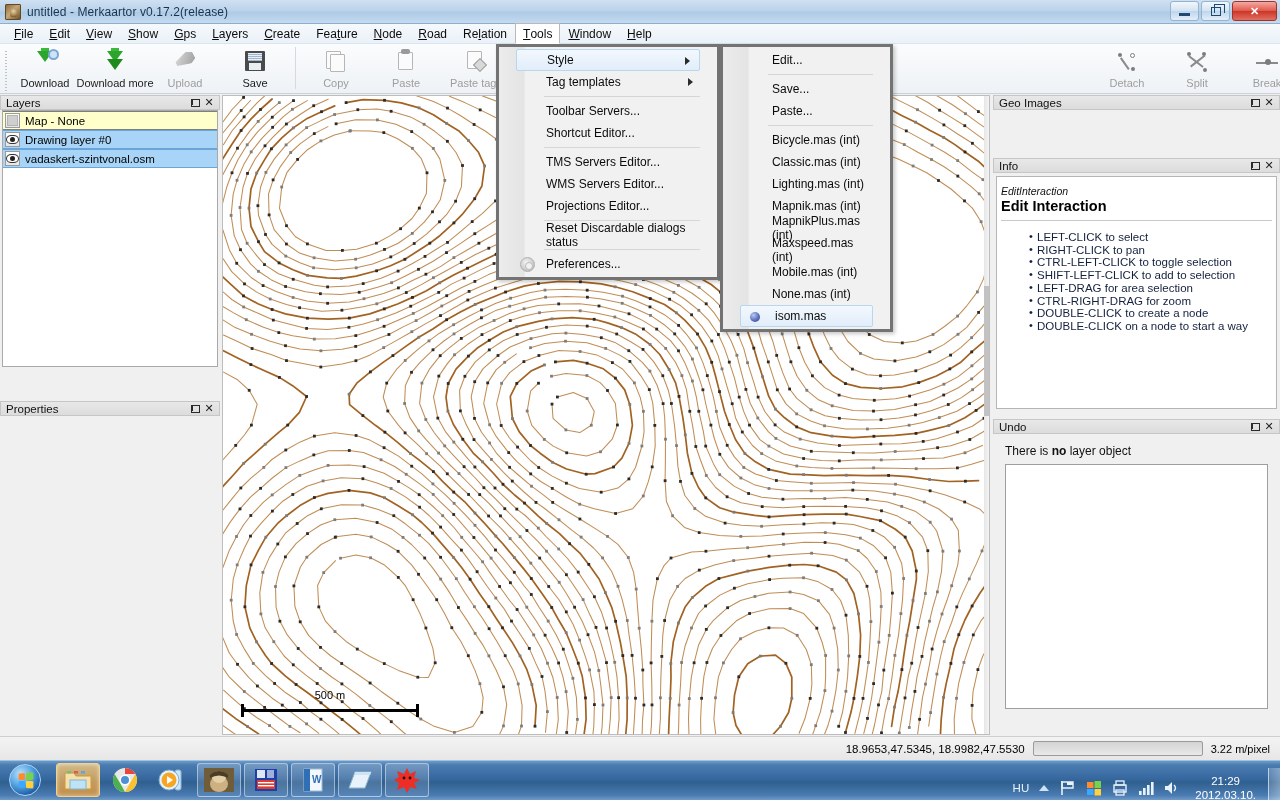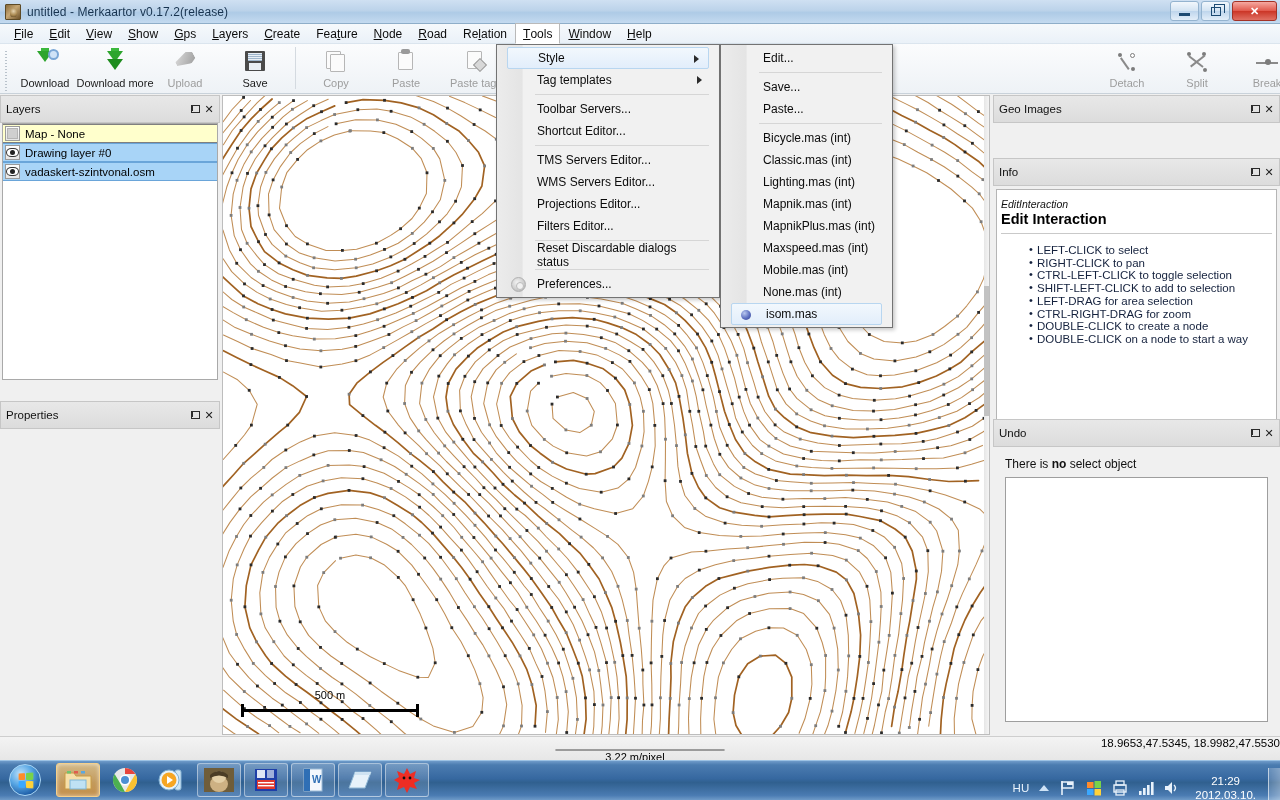--- a/index.html
+++ b/index.html
@@ -116,21 +116,21 @@
     border:4px solid #6e6e6e; border-bottom:none; border-radius:12px 12px 0 0; }
   .ic-undo .hd { position:absolute; left:2px; top:13px; width:0;height:0;
     border-top:5px solid transparent;border-bottom:5px solid transparent;border-right:8px solid #6e6e6e; }
   .nodeico { position:absolute; inset:0; }
   .nd { position:absolute; width:4px; height:4px; background:#7c7c7c; border-radius:50%; }
   .nd.o { background:#fff; border:1px solid #7c7c7c; width:5px;height:5px; }
   .ln { position:absolute; height:1.5px; background:#8a8a8a; transform-origin: 0 50%; }
 
   
   .panel-title {
-    height: 28px; background: linear-gradient(to bottom,#e8e8e8,#dcdcdc);
+    height: 15px; background: linear-gradient(to bottom,#e8e8e8,#dcdcdc);
     border: 1px solid #c6c6c6; display: flex; align-items: center;
     padding: 0 3px 0 5px; font-size: 11.5px; color: #111;
   }
   .panel-title .ttl { flex: 1; }
   .pt-btn { width: 14px; height: 14px; display:flex; align-items:center; justify-content:center;
     font-size: 11px; color: #222; }
   .float-glyph { width:9px;height:8px; position:relative; }
   .float-glyph::before{content:"";position:absolute;left:0;bottom:0;width:7px;height:6px;border:1px solid #2a2a2a;}
   .float-glyph::after{content:"";position:absolute;right:0;top:0;width:6px;height:5px;border:1px solid #2a2a2a;border-bottom:none;}
 
@@ -188,21 +188,21 @@
   .info-list li { font-size:11.5px; color:#14213d; line-height:12.7px; position:relative; padding-left:8px; }
   .info-list li::before { content:"\2022"; position:absolute; left:0; top:-1px; font-size:11px; }
   #undo-panel { position:absolute; left:993px; top:419px; width:287px; height:316px; background:#f0f0f0; }
   .undo-body { background:#f0f0f0; height:295px; padding:10px 12px 0 12px; }
   .undo-text { font-size:12px; color:#111; margin-bottom:6px; }
   .undo-box { background:#fff; border:1px solid #9e9e9e; height:245px; }
 
   
   .statusbar { position:absolute; left:0; top:736px; width:1280px; height:24px;
     background: linear-gradient(to bottom,#f3f3f3,#e7e7e7); border-top:1px solid #cecece;
-    display:flex; align-items:center;flex-direction:column; }
+    display:flex; align-items:center; }
   .sb-coords { margin-left:auto; font-size:11.5px; color:#000; }
   .sb-progress { width:170px; height:15px; margin:0 8px;
     background: linear-gradient(to bottom,#d4d4d4,#e9e9e9);
     border:1px solid #9b9b9b; border-radius:2px; }
   .sb-mpp { font-size:11px; color:#000; margin-right:10px; }
 
   
   .taskbar { position:absolute; left:0; top:760px; width:1280px; height:40px;
     background: linear-gradient(to bottom,#5a89bd 0%,#3f6d9f 8%,#2e5c92 48%,#2a5display 49%,#37699e 52%,#4e82b8 100%);
     display:flex; align-items:center; }
@@ -232,22 +232,22 @@
   .tray .lang { color:#e9f3fc; font-size:11.5px; margin-right:10px; }
   .tray .chev { width:0;height:0;border-left:5px solid transparent;border-right:5px solid transparent;
     border-bottom:6px solid #cfe3f6; margin-right:10px; }
   .tray .ticon { width:18px; height:18px; margin-right:8px; position:relative; }
   .clock { color:#fff; font-size:11.5px; text-align:center; line-height:14px; margin:0 12px 0 6px; }
   .showdesk { width:12px; height:40px; background:linear-gradient(to right,rgba(255,255,255,.18),rgba(255,255,255,.35));
     border-left:1px solid rgba(255,255,255,.5); }
 
   
   .menu-pop {
-    position:absolute; background:#f1f1f1; border:1px solid #737373;
-    box-shadow: 2px 2px 4px rgba(0,0,0,.22); z-index:50; padding:2px 8px;
+    position:absolute; background:#f1f1f1; border:3px solid #737373;
+    box-shadow: 2px 2px 4px rgba(0,0,0,.22); z-index:50; padding:2px 15px;
   }
   #tools-menu { left:496px; top:44px; width:224px; }
   #tools-menu .gutter { position:absolute; left:0; top:0; bottom:0; width:26px;
     background: linear-gradient(to right,#ececec,#e4e4e4); border-right:1px solid #e9e9e9; }
   .mi { position:relative; height:22px; display:flex; align-items:center;
     padding-left:32px; font-size:12px; color:#0b0b0b; z-index:2; }
   .mi.sel { background: linear-gradient(to bottom,#f2f8fd,#e2eefb);
     border:1px solid #b8d6f0; border-radius:2px; margin:0 2px; padding-left:30px; height:22px; }
   .mi .sub-arrow { position:absolute; right:9px; top:7px; width:0;height:0;
     border-top:4px solid transparent;border-bottom:4px solid transparent;border-left:5px solid #2b2b2b; }
@@ -1684,21 +1684,21 @@
     <div class="panel-title">
       <span class="ttl">Undo</span>
       <span class="pt-btn">
           <span class="float-glyph"></span>
         </span>
       <span class="pt-btn">
           <span>✕</span>
         </span>
     </div>
     <div class="undo-body">
-      <div class="undo-text"><span>There is </span><b>no</b><span> select object</span></div>
+      <div class="undo-text"><span>There is </span><b>no</b><span> layer object</span></div>
       <div class="undo-box"></div>
     </div>
   </div>
 
   <div class="statusbar">
     <span class="sb-coords">18.9653,47.5345, 18.9982,47.5530</span>
     <span class="sb-progress"></span>
     <span class="sb-mpp">3.22 m/pixel</span>
   </div>
 
@@ -1864,23 +1864,20 @@
     <div class="mi-sep"></div>
     <div class="mi">
         <span>TMS Servers Editor...</span>
       </div>
     <div class="mi">
         <span>WMS Servers Editor...</span>
       </div>
     <div class="mi">
         <span>Projections Editor...</span>
       </div>
-    <div class="mi">
-        <span>Filters Editor...</span>
-      </div>
     <div class="mi-sep"></div>
     <div class="mi">
         <span>Reset Discardable dialogs status</span>
       </div>
     <div class="mi-sep"></div>
     <div class="mi">
       <span class="gear"></span>
       <span>Preferences...</span>
     </div>
   </div>

